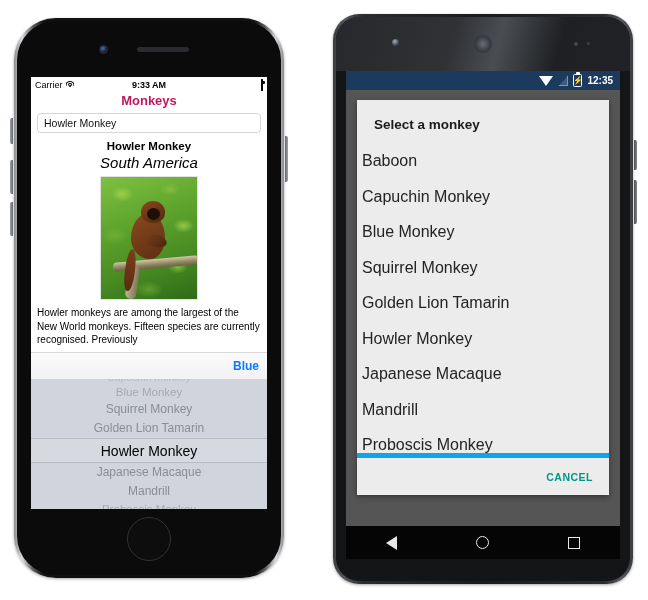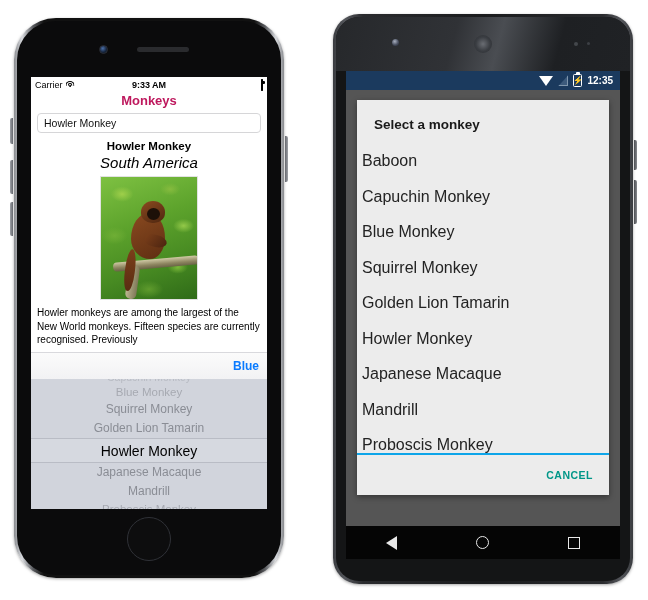--- a/index.html
+++ b/index.html
@@ -216,21 +216,21 @@
   .ad-dialog-title {
     font-size:13.5px; font-weight:bold; color:#1a1a1a;
     padding: 17px 17px 11px;
   }
   .ad-list { flex:1; overflow:hidden; }
   .ad-item {
     font-size:16px; color:#232323; padding: 0 5px;
     height:35.5px; line-height:35.5px;
   }
   .ad-actions {
-    border-top:2px solid #0ea5e9;
+    border-top:5px solid #0ea5e9;
     height:42px; display:flex; align-items:center; justify-content:flex-end;
     padding-right:16px;
   }
   .ad-cancel { font-size:10.5px; font-weight:bold; color:#009688; letter-spacing:.5px; }
 
   .ad-nav {
     position:absolute; left:50%; transform:translateX(-50%);
     bottom:22px; top:auto; width:274px; height:33px;
     background:#050505; display:flex; align-items:center; justify-content:space-around;
   }

